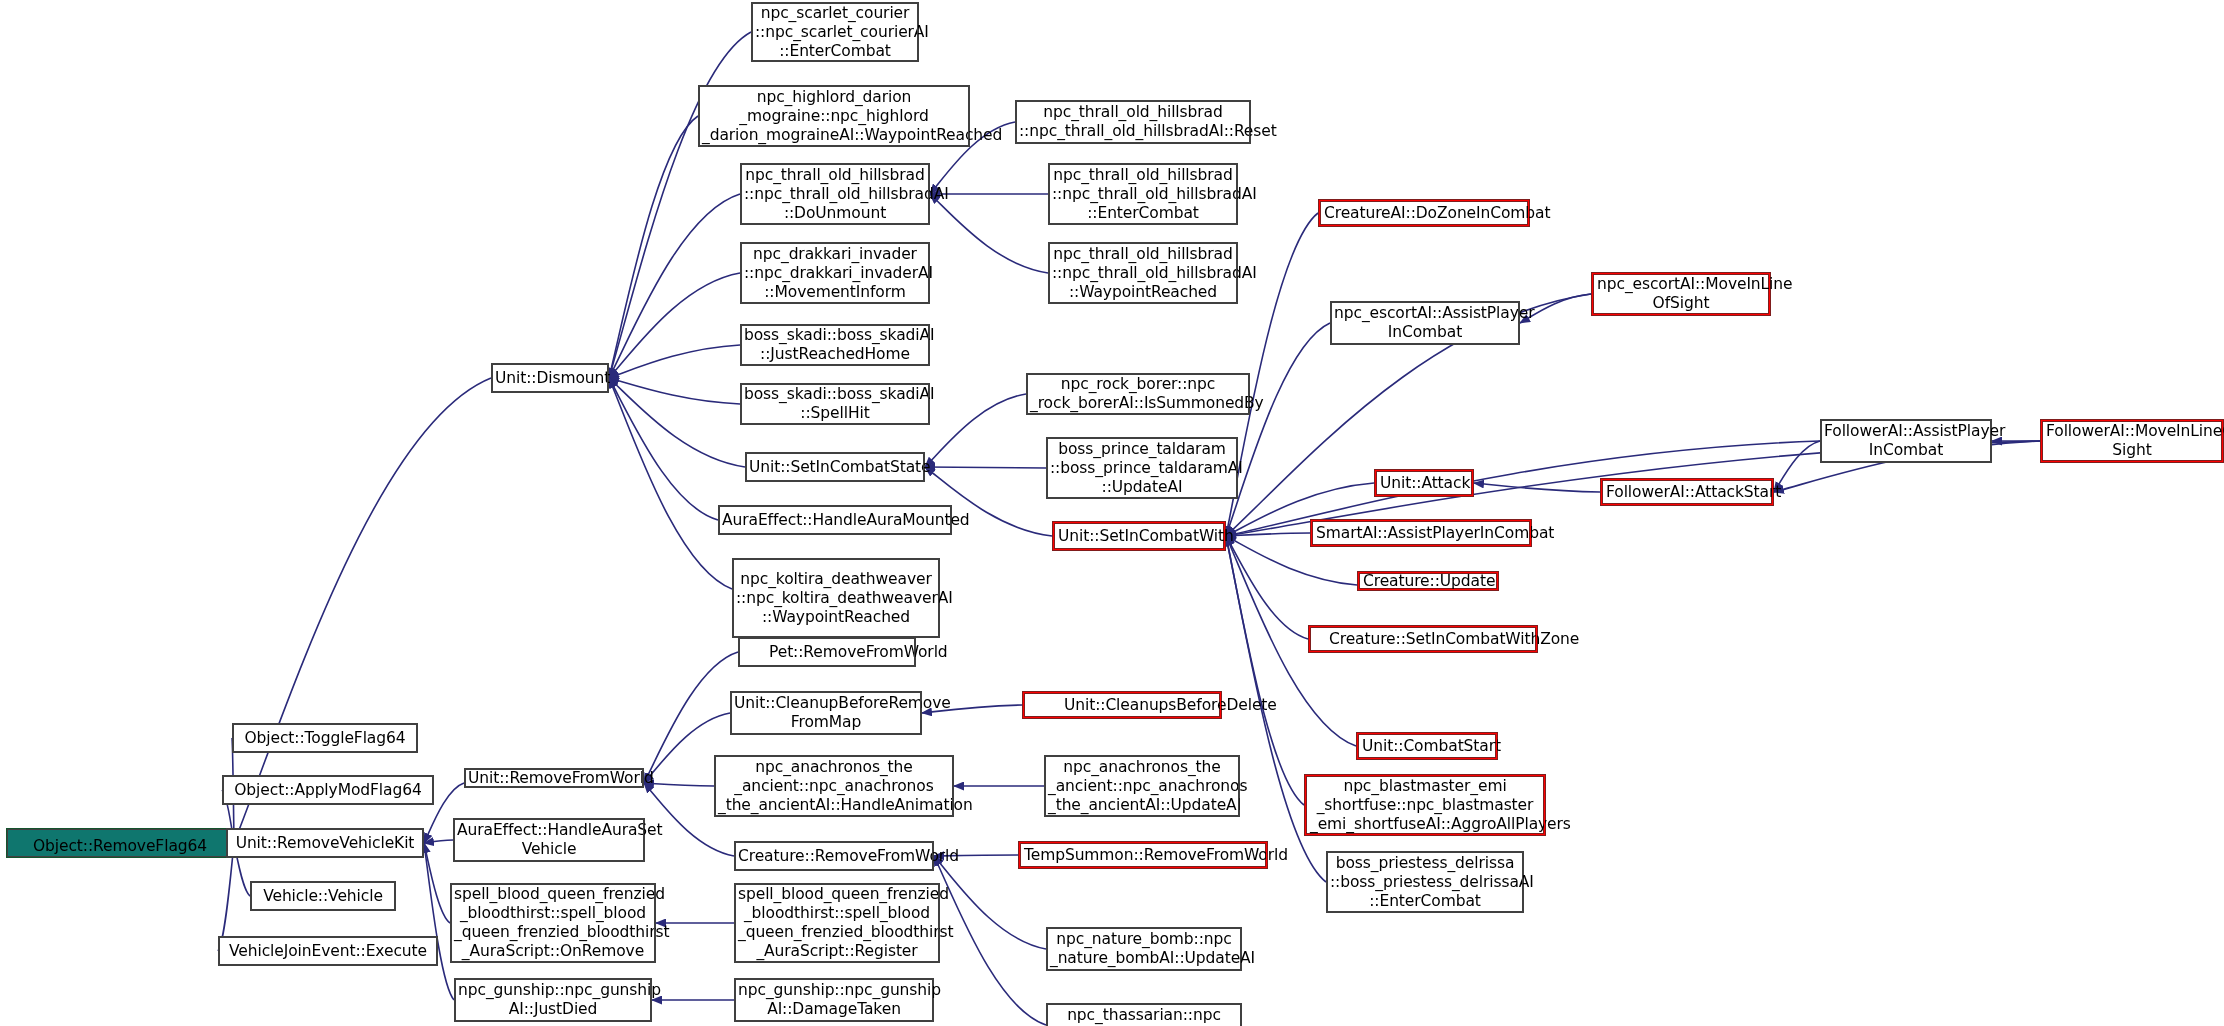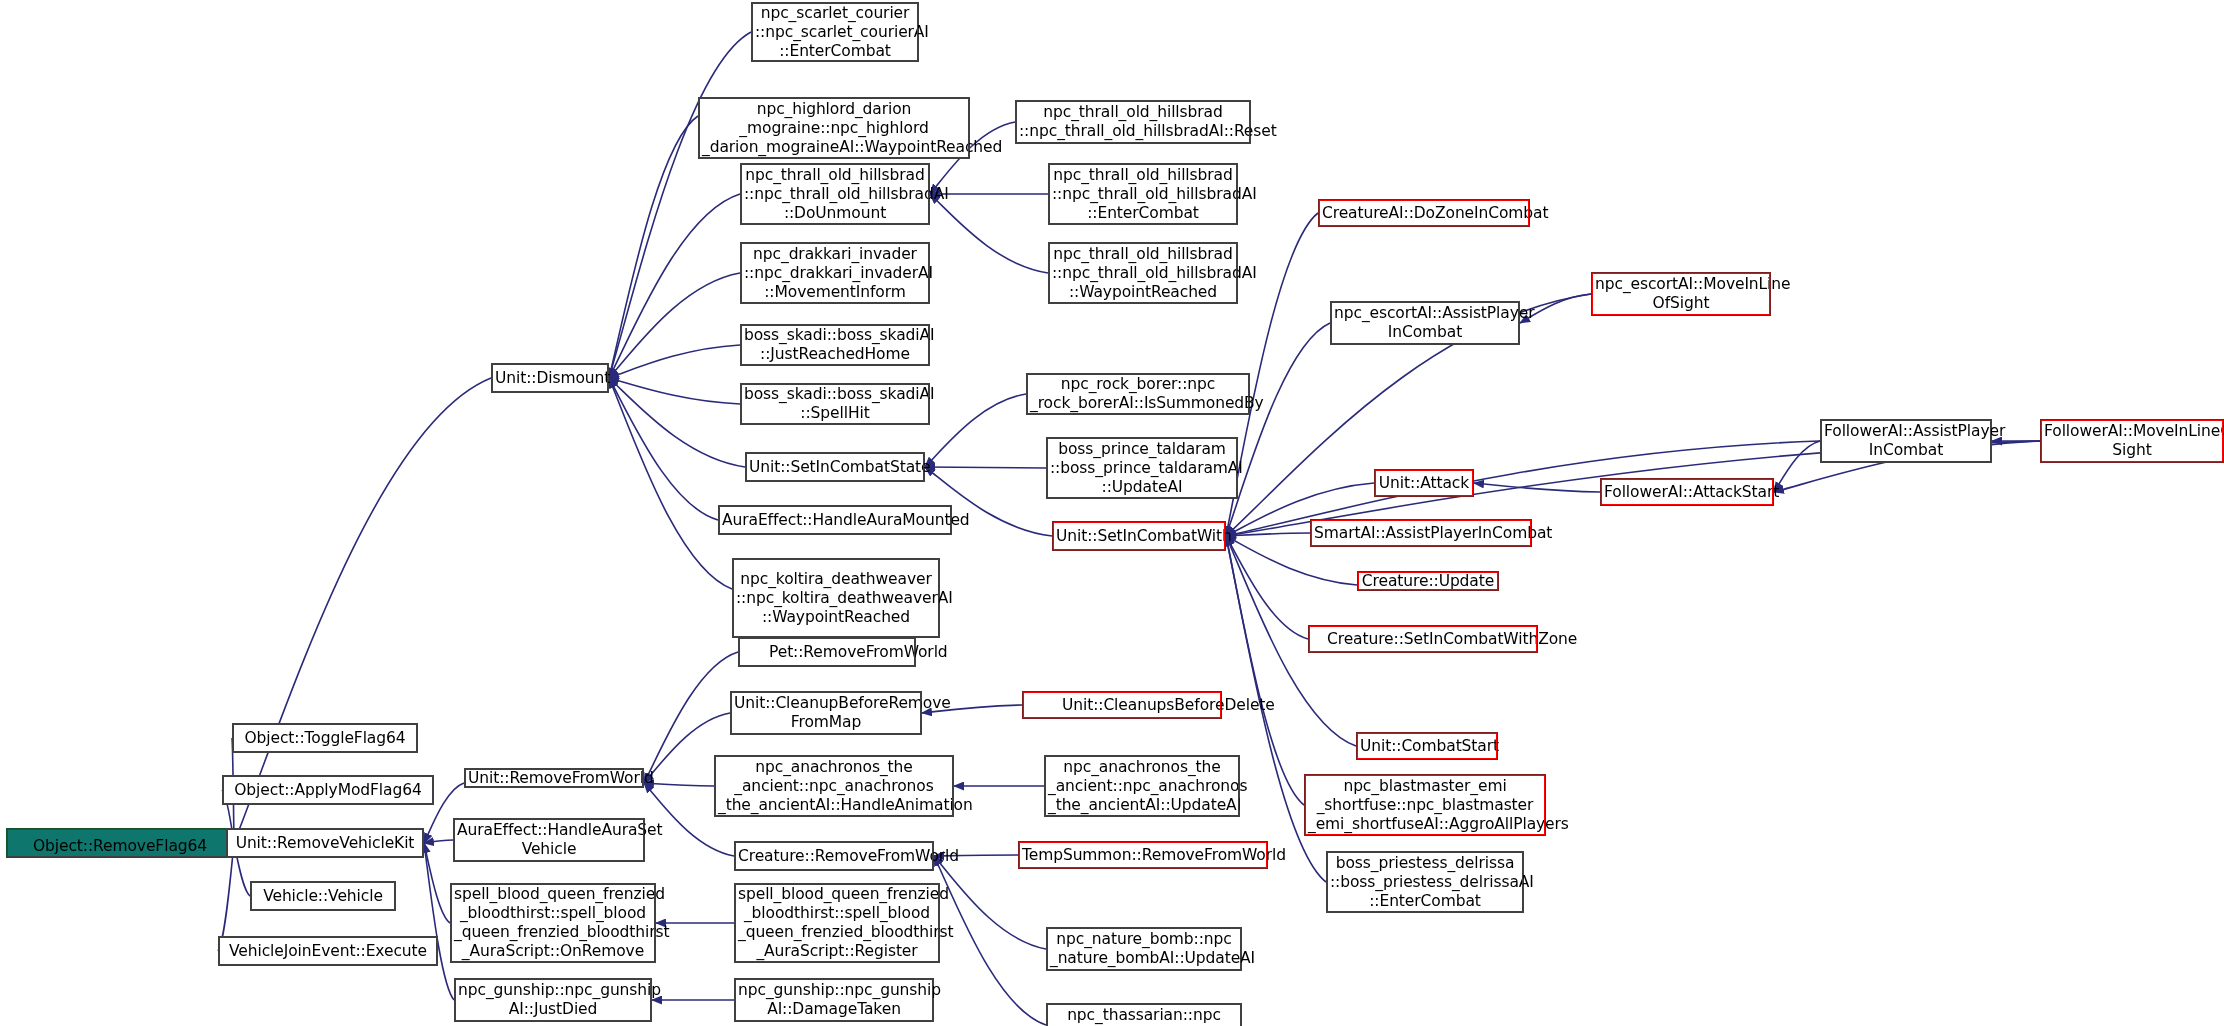--- a/index.html
+++ b/index.html
@@ -25,21 +25,21 @@
     outline:1px solid #404040;
     outline-offset:-2px;
     color:#000000;
     font-size:15.5px;
     line-height:19px;
     letter-spacing:-0.1px;
     white-space:pre-line;
     padding:1px 3px;
   }
   .node.red{
-    border:1px solid #7f1d1d;
+    border:3px solid #7f1d1d;
     outline:1px solid #ff0000;
   }
   .node.root{
     background:#0f766e;
     border:1px solid #14532d;
     outline:1px solid #404040;
     align-items:flex-end;
   }
   .node span{display:block;width:100%;}
 </style>
@@ -118,21 +118,21 @@
       <div class="node" style="left: 218px; top: 936px; width: 220px; height: 30px;"><span>VehicleJoinEvent::Execute</span></div>
       <div class="node" style="left: 491px; top: 363px; width: 118px; height: 30px;"><span>Unit::Dismount</span></div>
       <div class="node" style="left: 745px; top: 452px; width: 180px; height: 30px;"><span>Unit::SetInCombatState</span></div>
       <div class="node" style="left: 718px; top: 505px; width: 234px; height: 30px;"><span>AuraEffect::HandleAuraMounted</span></div>
       <div class="node" style="left: 732px; top: 558px; width: 208px; height: 80px;"><span>npc_koltira_deathweaver
 ::npc_koltira_deathweaverAI
 ::WaypointReached</span></div>
       <div class="node" style="left: 751px; top: 2px; width: 168px; height: 60px;"><span>npc_scarlet_courier
 ::npc_scarlet_courierAI
 ::EnterCombat</span></div>
-      <div class="node" style="left: 698px; top: 97px; width: 272px; height: 62px;"><span>npc_highlord_darion
+      <div class="node" style="left: 698px; top: 85px; width: 272px; height: 62px;"><span>npc_highlord_darion
 _mograine::npc_highlord
 _darion_mograineAI::WaypointReached</span></div>
       <div class="node" style="left: 740px; top: 163px; width: 190px; height: 62px;"><span>npc_thrall_old_hillsbrad
 ::npc_thrall_old_hillsbradAI
 ::DoUnmount</span></div>
       <div class="node" style="left: 740px; top: 242px; width: 190px; height: 62px;"><span>npc_drakkari_invader
 ::npc_drakkari_invaderAI
 ::MovementInform</span></div>
       <div class="node" style="left: 740px; top: 324px; width: 190px; height: 42px;"><span>boss_skadi::boss_skadiAI
 ::JustReachedHome</span></div>

